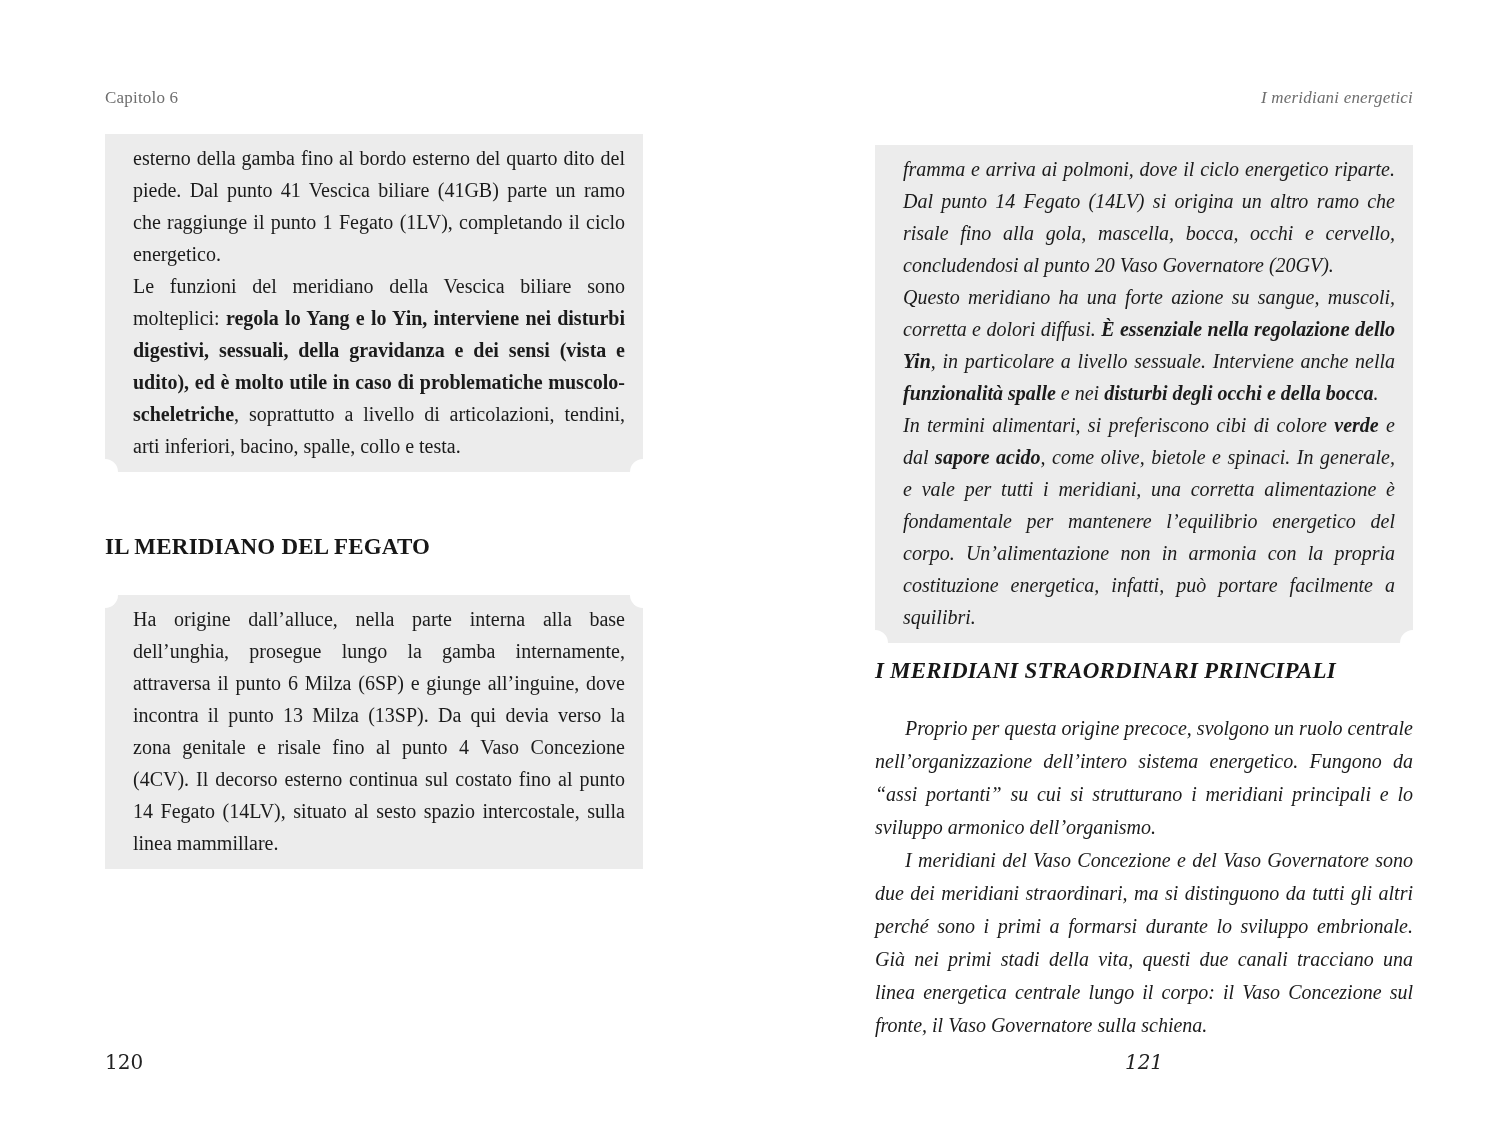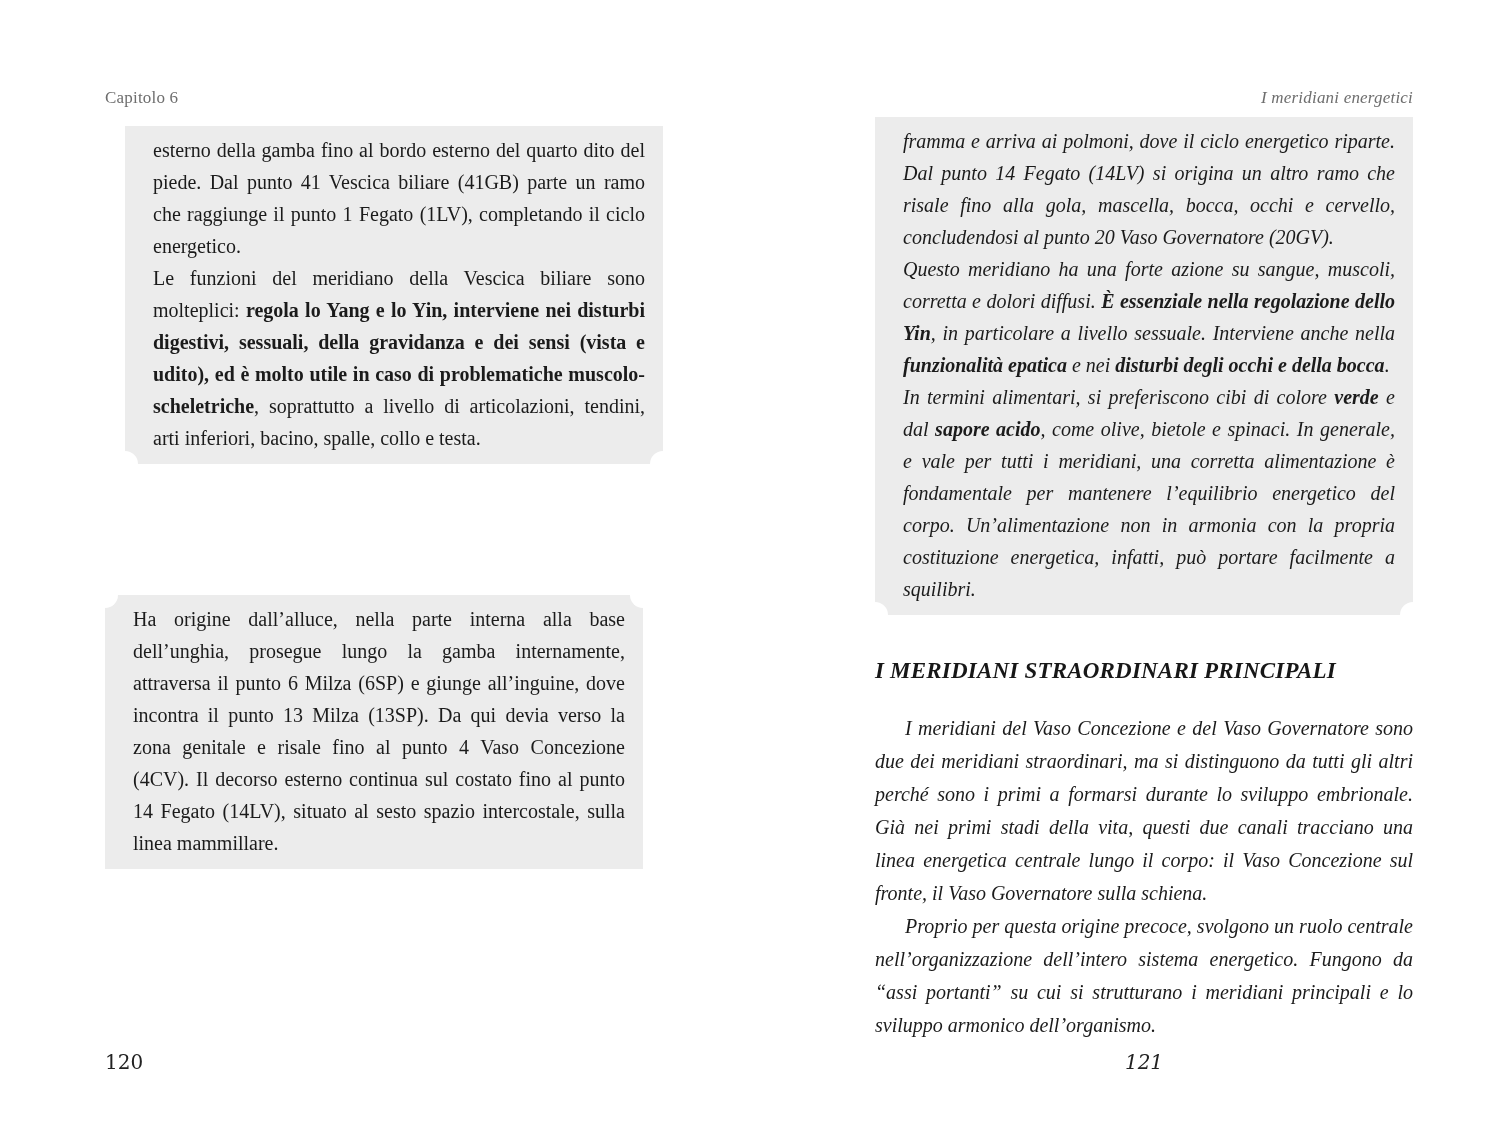--- a/index.html
+++ b/index.html
@@ -50,49 +50,50 @@
   .page.right .page-number{left:125px;width:538px;text-align:center;}
 
   b{font-weight:700;}
 </style>
 </head>
 <body>
 
 <div class="page left">
   <div class="running-head">Capitolo 6</div>
 
-  <div class="graybox" style="top:126px;margin-left:20px;">
+  <div class="graybox" style="top:134px;">
     <span class="notch bl"></span>
     <span class="notch br"></span>
   <p><span>esterno della gamba fino al bordo esterno del quarto dito del piede. Dal punto 41 Vescica biliare (41GB) parte un ramo che raggiunge il punto 1 Fegato (1LV), completando il ciclo energetico.</span></p>
       <p><span>Le funzioni del meridiano della Vescica biliare sono molteplici: </span><b>regola lo Yang e lo Yin, interviene nei disturbi digestivi, sessuali, della gravidanza e dei sensi (vista e udito), ed è molto utile in caso di problematiche muscolo-scheletriche</b><span>, soprattutto a livello di articolazioni, tendini, arti inferiori, bacino, spalle, collo e testa.</span></p>
     </div>
 
+  <h2 class="section-heading" style="top:534px;">IL MERIDIANO DEL FEGATO</h2>
 
   <div class="graybox" style="top:595px;">
     <span class="notch tl"></span>
     <span class="notch tr"></span>
       <p><span>Ha origine dall’alluce, nella parte interna alla base dell’unghia, prosegue lungo la gamba internamente, attraversa il punto 6 Milza (6SP) e giunge all’inguine, dove incontra il punto 13 Milza (13SP). Da qui devia verso la zona genitale e risale fino al punto 4 Vaso Concezione (4CV). Il decorso esterno continua sul costato fino al punto 14 Fegato (14LV), situato al sesto spazio intercostale, sulla linea mammillare.</span></p>
     </div>
 
   <div class="page-number">120</div>
 </div>
 
 <div class="page right">
   <div class="running-head">I meridiani energetici</div>
 
-  <div class="graybox" style="top:117px;">
+  <div class="graybox" style="top:145px;">
     <span class="notch bl"></span>
     <span class="notch br"></span>
   <p><span>framma e arriva ai polmoni, dove il ciclo energetico riparte. Dal punto 14 Fegato (14LV) si origina un altro ramo che risale fino alla gola, mascella, bocca, occhi e cervello, concludendosi al punto 20 Vaso Governatore (20GV).</span></p>
-      <p><span>Questo meridiano ha una forte azione su sangue, muscoli, corretta e dolori diffusi. </span><b>È essenziale nella regolazione dello Yin</b><span>, in particolare a livello sessuale. Interviene anche nella </span><b>funzionalità epatica</b><span> e nei </span><b>disturbi degli occhi e della bocca</b><span>.</span></p>
+      <p><span>Questo meridiano ha una forte azione su sangue, muscoli, corretta e dolori diffusi. </span><b>È essenziale nella regolazione dello Yin</b><span>, in particolare a livello sessuale. Interviene anche nella </span><b>funzionalità spalle</b><span> e nei </span><b>disturbi degli occhi e della bocca</b><span>.</span></p>
       <p><span>In termini alimentari, si preferiscono cibi di colore </span><b>verde</b><span> e dal </span><b>sapore acido</b><span>, come olive, bietole e spinaci. In generale, e vale per tutti i meridiani, una corretta alimentazione è fondamentale per mantenere l’equilibrio energetico del corpo. Un’alimentazione non in armonia con la propria costituzione energetica, infatti, può portare facilmente a squilibri.</span></p>
     </div>
 
   <h2 class="section-heading" style="top:658px;">I MERIDIANI STRAORDINARI PRINCIPALI</h2>
 
   <div class="bodycopy" style="top:712px;">
+      <p><span>Proprio per questa origine precoce, svolgono un ruolo centrale nell’organizzazione dell’intero sistema energetico. Fungono da “assi portanti” su cui si strutturano i meridiani principali e lo sviluppo armonico dell’organismo.</span></p>
       <p><span>I meridiani del Vaso Concezione e del Vaso Governatore sono due dei meridiani straordinari, ma si distinguono da tutti gli altri perché sono i primi a formarsi durante lo sviluppo embrionale. Già nei primi stadi della vita, questi due canali tracciano una linea energetica centrale lungo il corpo: il Vaso Concezione sul fronte, il Vaso Governatore sulla schiena.</span></p>
-      <p><span>Proprio per questa origine precoce, svolgono un ruolo centrale nell’organizzazione dell’intero sistema energetico. Fungono da “assi portanti” su cui si strutturano i meridiani principali e lo sviluppo armonico dell’organismo.</span></p>
     </div>
 
   <div class="page-number">121</div>
 </div>
 
 </body></html>

